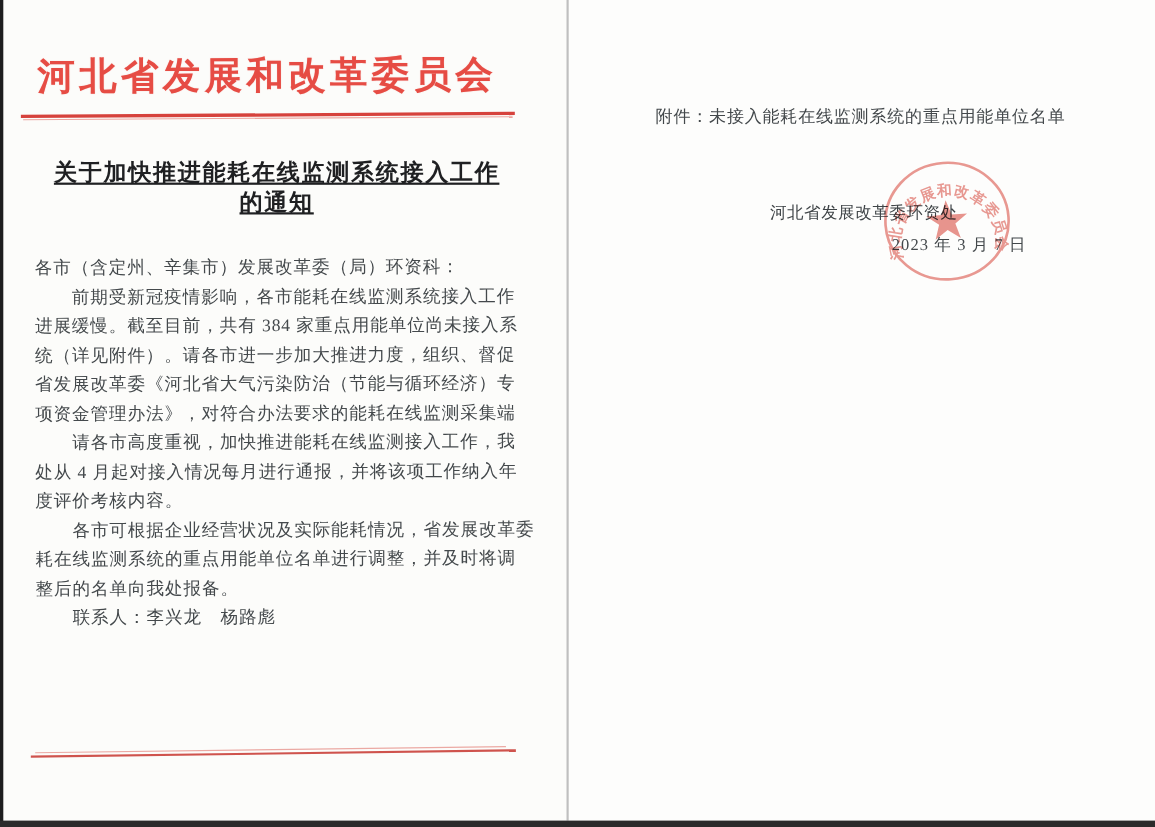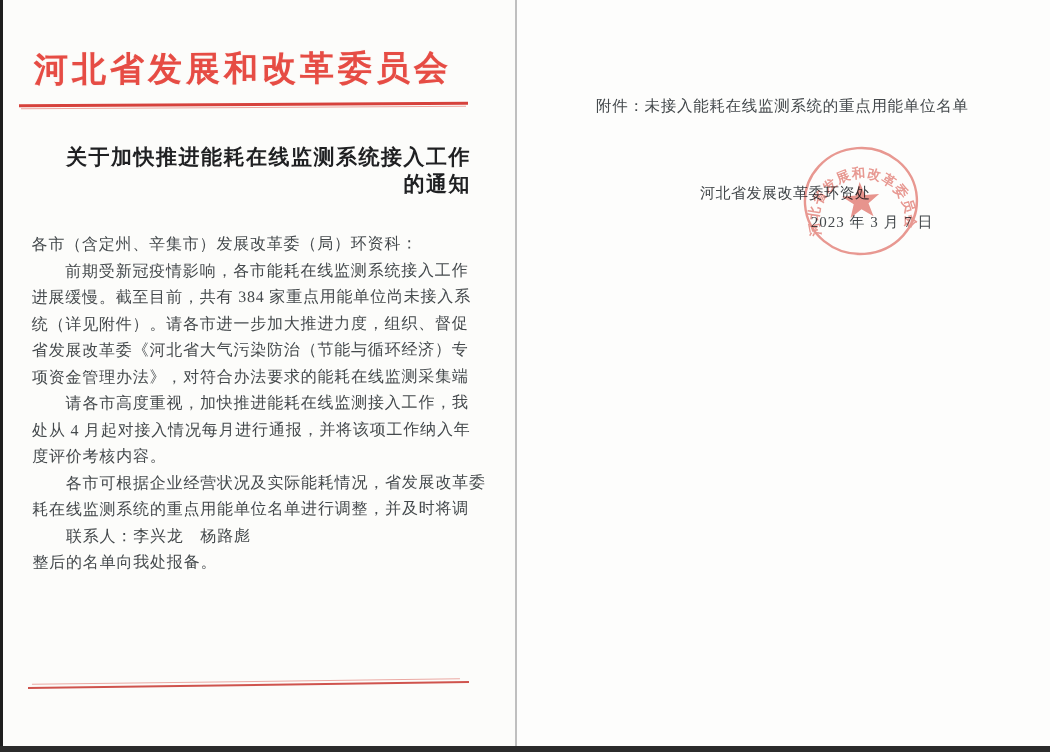--- a/index.html
+++ b/index.html
@@ -37,25 +37,26 @@
     position:absolute; left:19px; top:103px; width:449px; height:3px;
     background:#d6423c;
     transform:rotate(-0.35deg);
   }
   .red-rule::after {
     content:""; position:absolute; left:2px; top:4px; width:99%; height:1px;
     background:#eda49e;
   }
   .doc-title {
     position:absolute; left:32px; top:144px; width:439px;
-    text-align:right;
+    text-align:center;
     font-size:21px; font-weight:bold;
     letter-spacing:1.5px;
     line-height:27px;
     color:#1f2022;
+    text-decoration:underline;
   }
   .body-block {
     position:absolute; left:32px; top:231px; width:440px;
     font-size:16px;
     line-height:26.5px;
     letter-spacing:0.8px;
     color:#44494c;
     transform:rotate(-0.15deg);
   }
   .body-block .line { white-space:nowrap; }
@@ -122,22 +123,22 @@
     <div class="line">　　前期受新冠疫情影响，各市能耗在线监测系统接入工作</div>
     <div class="line">进展缓慢。截至目前，共有 384 家重点用能单位尚未接入系</div>
     <div class="line">统（详见附件）。请各市进一步加大推进力度，组织、督促</div>
     <div class="line">省发展改革委《河北省大气污染防治（节能与循环经济）专</div>
     <div class="line">项资金管理办法》，对符合办法要求的能耗在线监测采集端</div>
     <div class="line">　　请各市高度重视，加快推进能耗在线监测接入工作，我</div>
     <div class="line">处从 4 月起对接入情况每月进行通报，并将该项工作纳入年</div>
     <div class="line">度评价考核内容。</div>
     <div class="line">　　各市可根据企业经营状况及实际能耗情况，省发展改革委</div>
     <div class="line">耗在线监测系统的重点用能单位名单进行调整，并及时将调</div>
+    <div class="line">整后的名单向我处报备。</div>
     <div class="line">　　联系人：李兴龙　杨路彪</div>
-    <div class="line">整后的名单向我处报备。</div>
   </div>
 
   <div class="footer-red-line"></div>
 
   <div class="page-right"></div>
 
   <div class="attachment-note">附件：未接入能耗在线监测系统的重点用能单位名单</div>
 
   <div class="signer-name">河北省发展改革委环资处</div>
 

